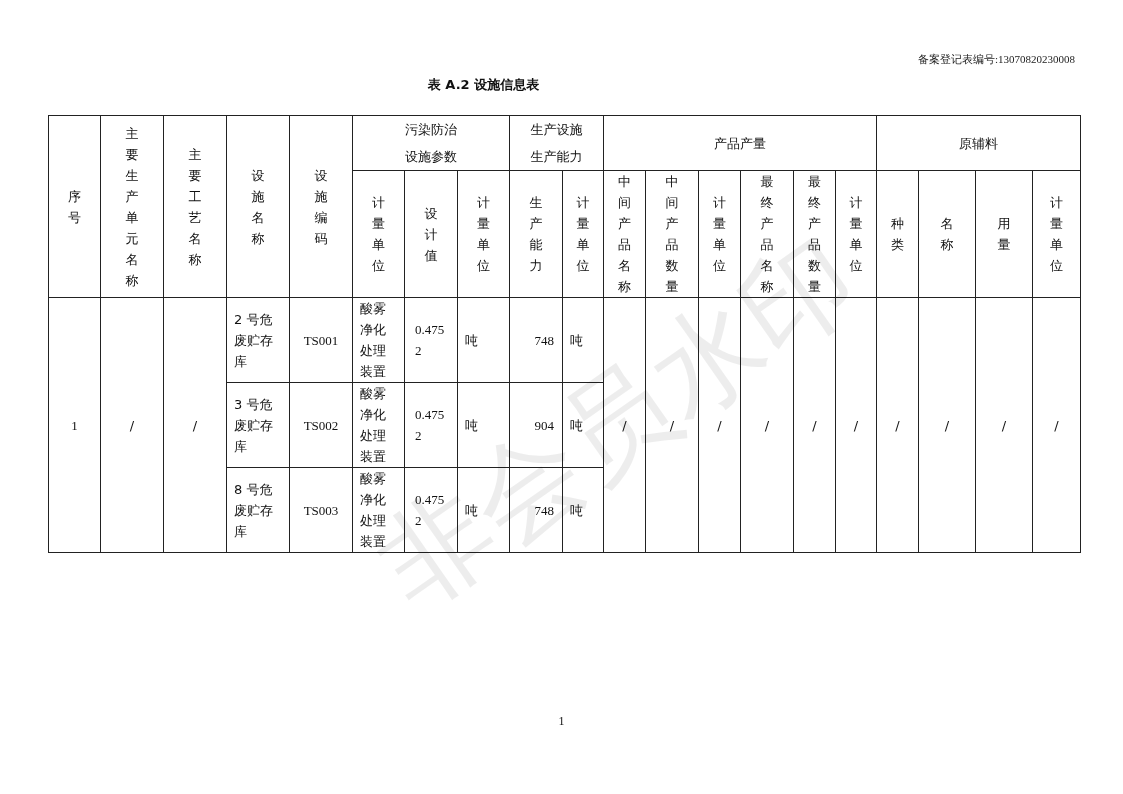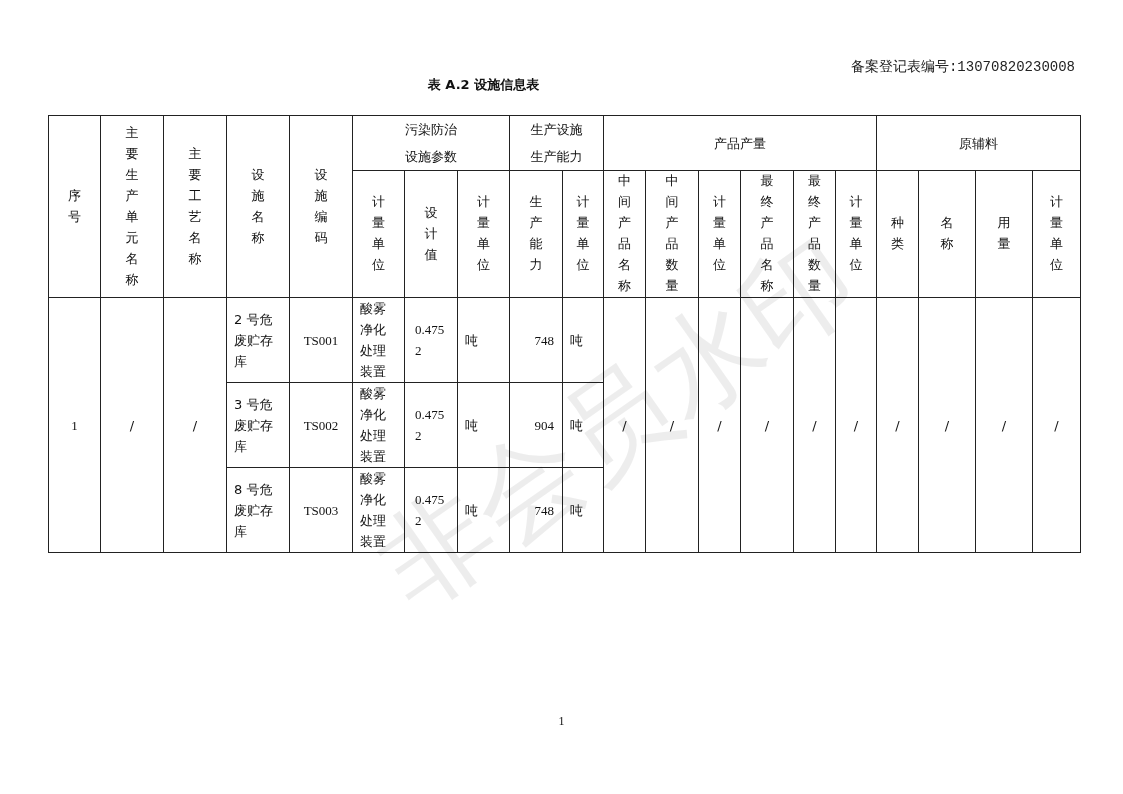--- a/index.html
+++ b/index.html
@@ -1,21 +1,21 @@
 <!DOCTYPE html>
 <html><head>
 <meta charset="utf-8">
 <style>
   html, body { margin:0; padding:0; background:#ffffff; }
   body { width:1123px; height:794px; position:relative; overflow:hidden; font-family:"DejaVu Sans", sans-serif; color:#111; }
-  .regno { position:absolute; top:58px; right:48px; font-family:Liberation Mono, monospace; font-size:14px; color:#222; }
+  .regno { position:absolute; top:52px; right:48px; font-family:Liberation Serif, serif; font-size:11px; color:#222; }
   .title { position:absolute; top:76px; left:0; width:967px; text-align:center; font-family:"DejaVu Sans", sans-serif; font-size:13px; font-weight:bold; }
   table.grid { position:absolute; top:115px; left:48px; border-collapse:collapse; table-layout:fixed; width:1032px; }
   table.grid td { border:1px solid #222; text-align:center; vertical-align:middle; padding:0; font-size:13px; line-height:21px; }
-  .vt { display:inline-block; width:1em; white-space:normal; word-break:break-all; line-height:21px;font-family:Liberation Mono, monospace; }
+  .vt { display:inline-block; width:1em; white-space:normal; word-break:break-all; line-height:21px; }
   .grp { line-height:27px; }
   .num { font-family:"Liberation Serif","DejaVu Serif", serif; }
   .right { text-align:right !important; padding-right:8px !important; }
   .left { text-align:left !important; padding-left:7px !important; }
   .narrow-text { display:inline-block; width:3em; text-align:left; word-break:break-all; }
   .dec { display:inline-block; width:34px; text-align:left; word-break:break-all; line-height:21px; }
   .pageno { position:absolute; top:714px; left:0; width:1123px; text-align:center; font-family:"Liberation Serif", serif; font-size:12px; }
   .watermark { position:absolute; left:330px; top:290px; font-size:110px; color:rgba(0,0,0,0.07); transform:rotate(-35deg); transform-origin:left top; white-space:nowrap; pointer-events:none; top:520px; left:350px; }
 </style>
 </head>

